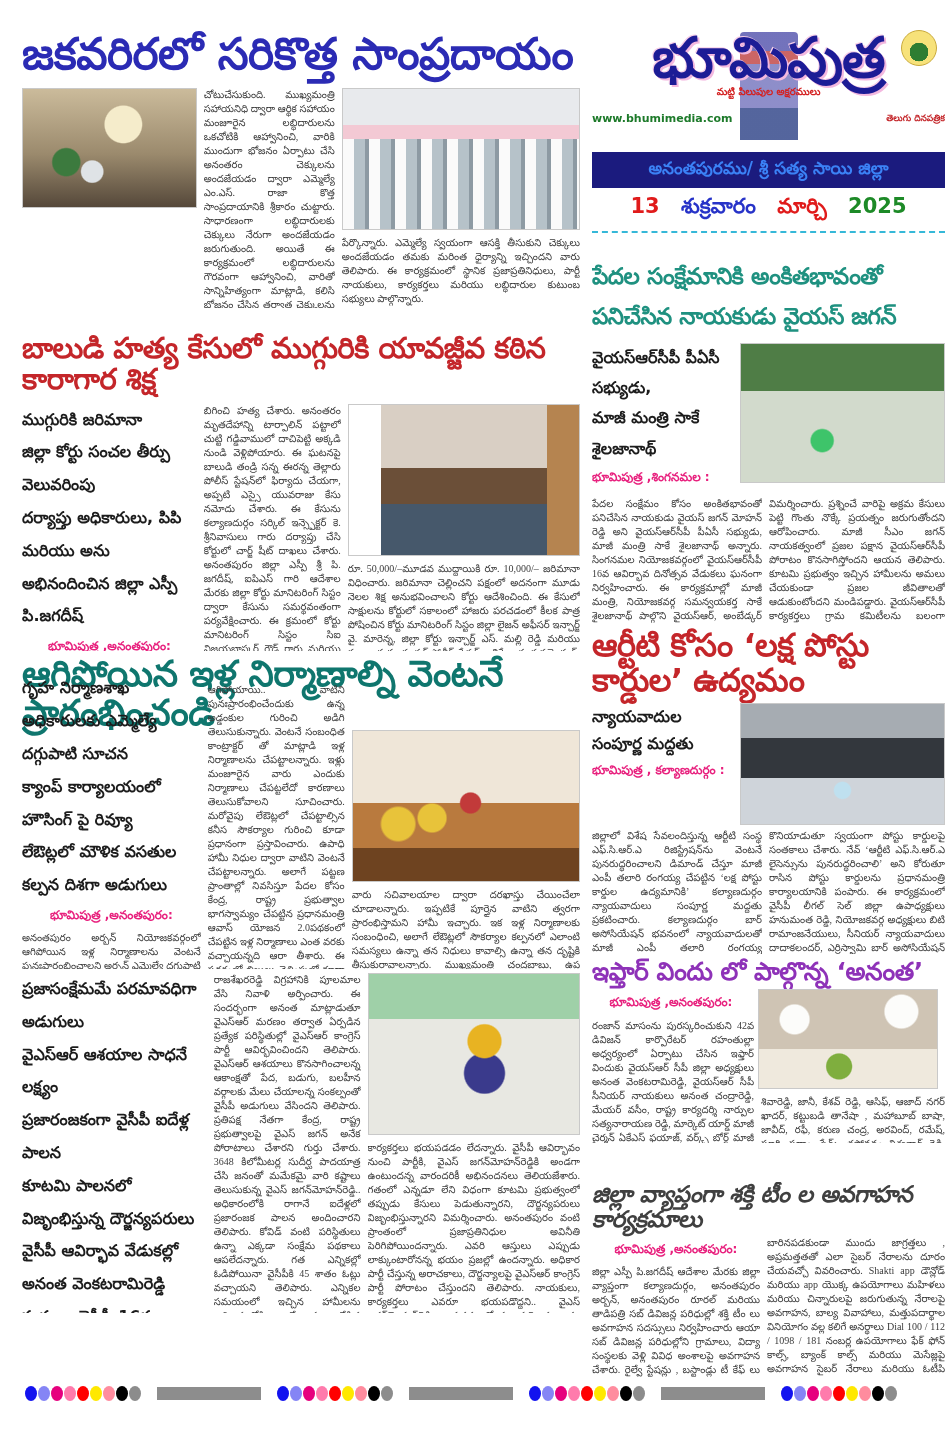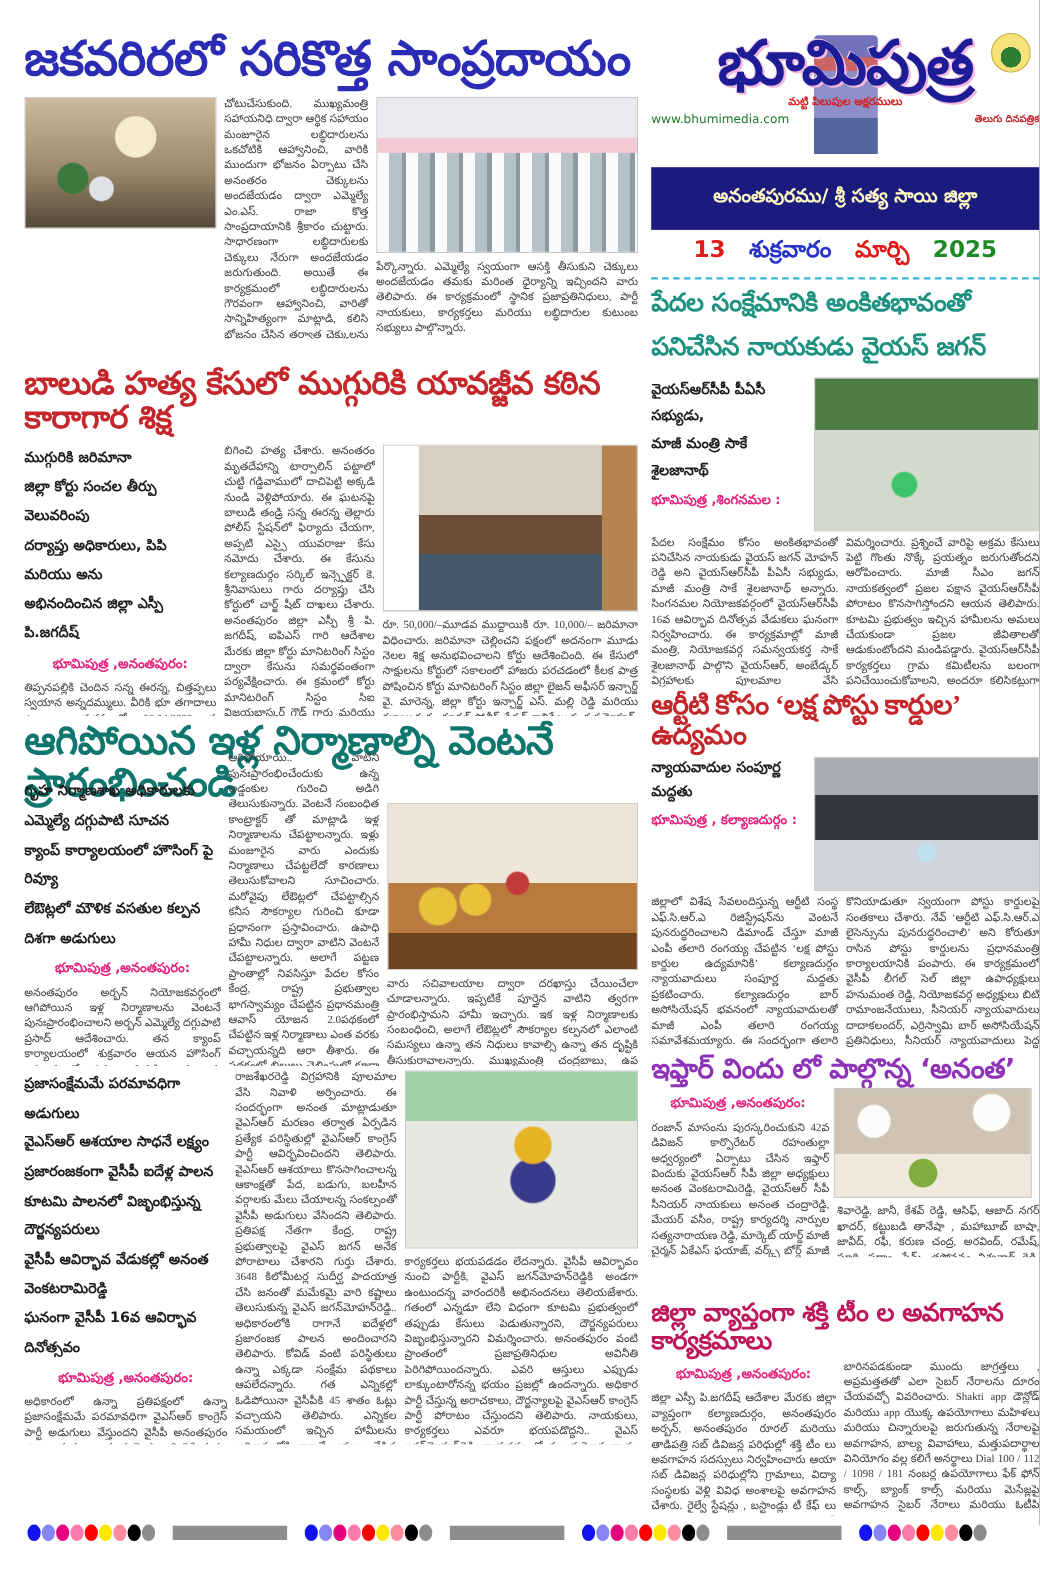--- a/index.html
+++ b/index.html
@@ -6,22 +6,22 @@
   #page{position:relative;width:945px;height:1434px;background:#ffffff;margin:0 auto;
         font-family:"Liberation Serif", serif;overflow:hidden;}
   .abs{position:absolute;}
   
   .headline{font-weight:bold;font-family:"DejaVu Sans",sans-serif;line-height:1.08;letter-spacing:-0.5px;}
   .hl-blue{color:#2b2bb4;}
   .hl-red{color:#c4262a;}
   .hl-purple{color:#0f766e;}
   .hl-teal{color:#1f9180;}
   .hl-magenta{color:#8e32b8;}
-  .hl-indigo{color:#be185d;}
-  .subhead{font-weight:bold;color:#1c1c1c;font-size:13px;line-height:2.05;white-space:pre-line;font-family:"DejaVu Sans",sans-serif;}
+  .hl-indigo{color:#404040;font-style:italic;}
+  .subhead{font-weight:bold;color:#1c1c1c;font-size:16px;line-height:2.05;white-space:pre-line;font-family:"DejaVu Sans",sans-serif;}
   .dateline{font-weight:bold;color:#e8217e;font-size:12px;text-align:center;font-family:"DejaVu Sans",sans-serif;margin:6px 0;}
   .body-txt{color:#3a3a3a;font-size:10px;line-height:1.4;text-align:justify;white-space:pre-line;}
   .caption{font-weight:bold;color:#222;font-size:11.5px;line-height:1.9;font-family:"DejaVu Sans",sans-serif;}
   .ml{white-space:pre-line;}
   
   .article{overflow:hidden;}
   .cols{display:flex;gap:7px;}
   .col{overflow:hidden;}
   
   #a1{left:22px;top:30px;width:558px;height:300px;}
@@ -30,43 +30,43 @@
   #a2 .headline{font-size:29px;}
   #a3{left:22px;top:655px;width:558px;height:314px;}
   #a3 .headline{font-size:36px;}
   #a4{left:22px;top:973px;width:558px;height:404px;}
   #a4 .headline{font-size:41px;}
   
   #masthead{left:592px;top:30px;width:353px;height:206px;}
   #r1{left:592px;top:240px;width:353px;height:384px;}
   #r1 .headline{font-size:23px;line-height:1.75;white-space:pre-line;}
   #r2{left:592px;top:628px;width:353px;height:326px;}
-  #r2 .headline{font-size:25px;font-family:Liberation Serif, serif;}
+  #r2 .headline{font-size:32px;}
   #r3{left:592px;top:958px;width:353px;height:221px;}
   #r3 .headline{font-size:25px;}
   #r4{left:592px;top:1182px;width:353px;height:196px;}
   #r4 .headline{font-size:23px;}
   
   #mast-title{font-family:"DejaVu Sans",sans-serif;font-weight:bold;font-size:56px;color:#1c1c96;
       text-shadow:2px 2px 0 #f3b8df,-1px -1px 0 #f7cfe8;letter-spacing:-1px;line-height:1.0;
       text-align:center;position:relative;z-index:2;}
   #tower{position:absolute;left:50%;top:2px;transform:translateX(-50%);width:58px;height:108px;z-index:1;
       background:linear-gradient(180deg,#5a5ab0 0 18%,#c24a4a 18% 30%,#7a7ac0 30% 70%,#364a8c 70% 100%);
       border-radius:4px 4px 0 0;opacity:.85;}
   #emblem{position:absolute;right:8px;top:0;width:34px;height:34px;border-radius:50%;z-index:3;
       background:radial-gradient(circle at 50% 62%,#2e7d32 0 34%,transparent 35%),
                  radial-gradient(circle,#f7e27a 0 98%,transparent 100%);
       border:1px solid #c9a93a;}
   #mast-tagline{color:#d42222;font-weight:bold;font-size:10px;text-align:center;position:relative;z-index:2;
       font-family:"DejaVu Sans",sans-serif;}
   #mast-meta{display:flex;justify-content:space-between;align-items:flex-end;position:relative;z-index:2;margin-top:2px;}
-  #mast-site{color:#1d7a2a;font-weight:normal;font-size:11px;font-family:"DejaVu Sans",sans-serif;}
+  #mast-site{color:#1d7a2a;font-weight:bold;font-size:11px;font-family:"DejaVu Sans",sans-serif;margin-top:10px;}
   #mast-edition{color:#c4262a;font-weight:bold;font-size:9px;font-family:"DejaVu Sans",sans-serif;}
-  #district-bar{margin-top:4px;background:#1b1b7e;color:#fef9c3;font-weight:bold;font-size:17px;
-      text-align:center;padding:17px 0;font-family:"DejaVu Sans",sans-serif;}
+  #district-bar{margin-top:4px;background:#1b1b7e;color:#3b82f6;font-weight:bold;font-size:17px;
+      text-align:center;padding:6px 0;font-family:"DejaVu Sans",sans-serif;}
   #date-row{text-align:center;font-weight:bold;font-size:21px;padding:6px 0 8px 0;font-family:"DejaVu Sans",sans-serif;}
   #date-row .d-red{color:#e01b1b;} #date-row .d-blue{color:#2733c8;} #date-row .d-green{color:#1d8a27;}
   #date-row span{margin:0 7px;}
   #mast-sep{border-top:2px dashed #35b8d8;}
   
   .photo{border:1px solid #c9c9c9;box-sizing:border-box;width:100%;}
   .p1{height:120px;background:
       radial-gradient(circle at 58% 30%,#f5eccb 0 14%,transparent 15%),
       radial-gradient(circle at 25% 62%,#3c7a3e 0 9%,transparent 10%),
       radial-gradient(circle at 40% 70%,#dfe3e6 0 8%,transparent 9%),

